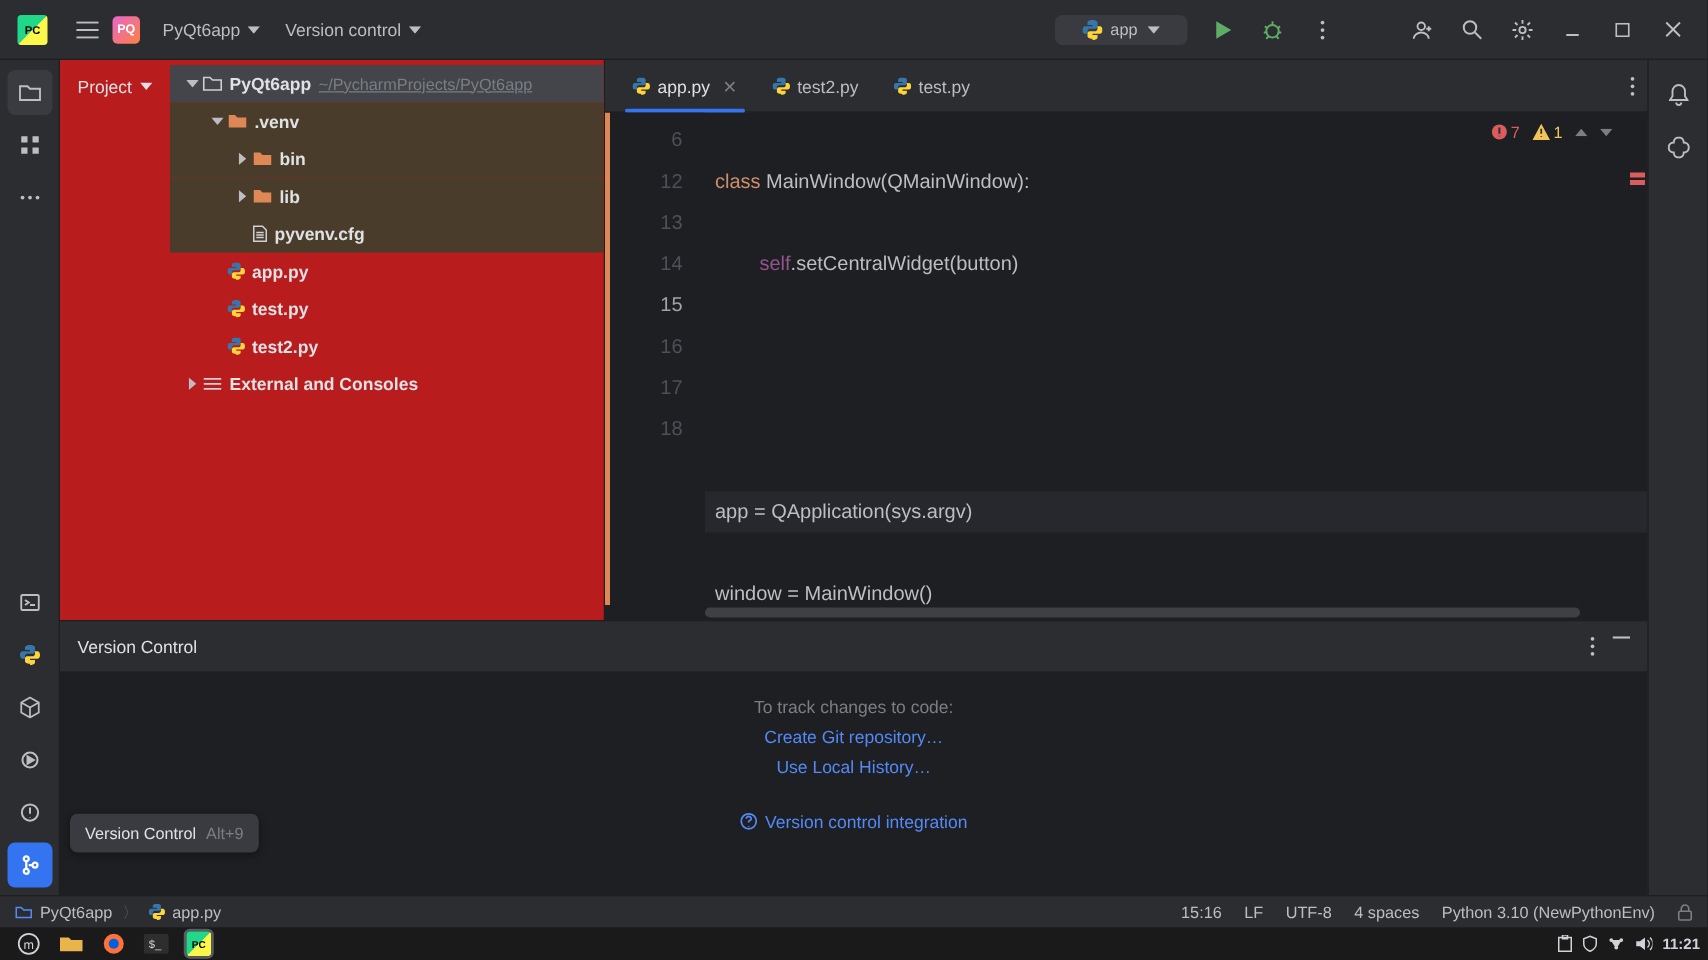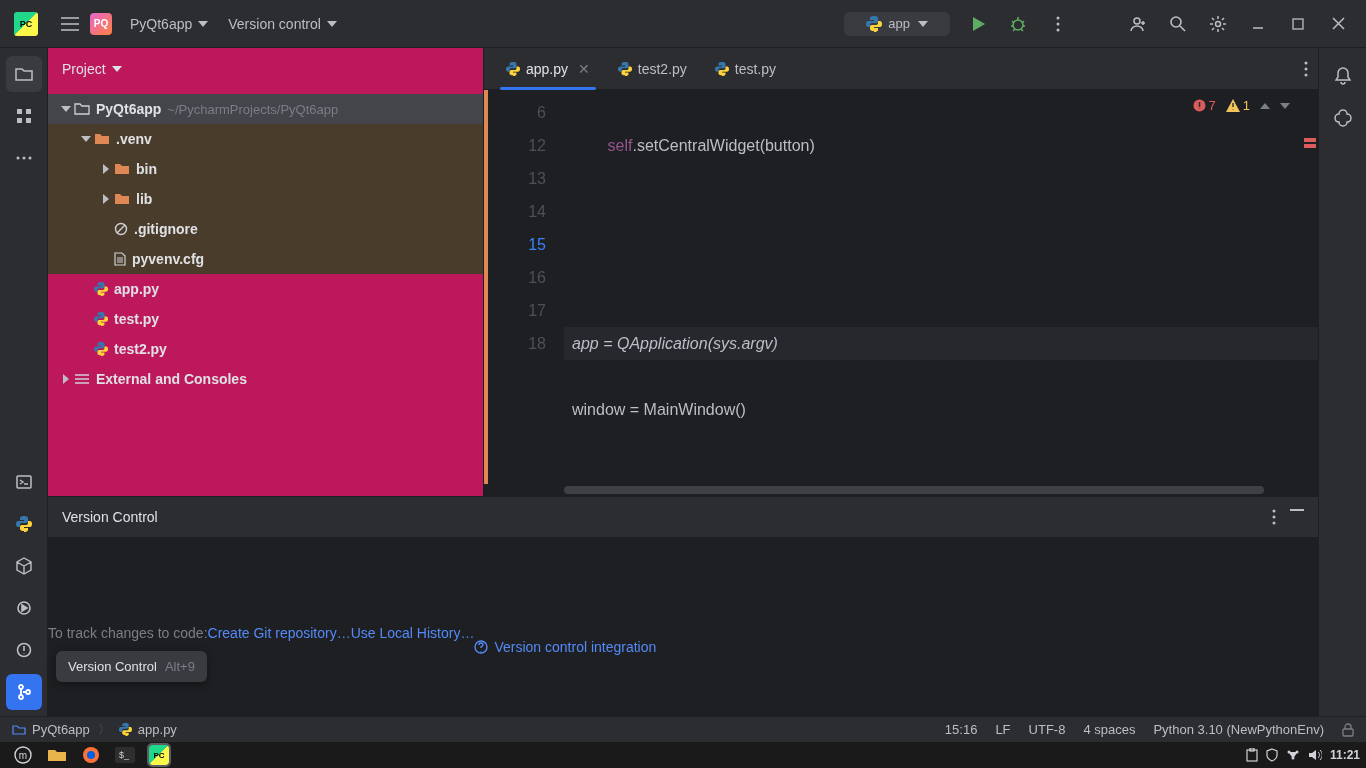--- a/index.html
+++ b/index.html
@@ -15,62 +15,62 @@
 .run-config { display:flex; align-items:center; padding:4px 22px; background:#393b40; border-radius:6px; margin-right:8px; cursor:pointer; }
 .run-config .py-icon { margin-right:6px; }
 .play-icon { color:#5fad65; }
 .bug-icon { color:#5fad65; }
 .main-area { display:flex; height:calc(100% - 48px - 26px - 26px); }
 .left-strip { width:48px; background:#2b2d30; display:flex; flex-direction:column; align-items:center; padding-top:8px; border-right:1px solid #1e1f22; }
 .strip-icon { width:36px; height:36px; display:flex; align-items:center; justify-content:center; cursor:pointer; color:#bcbec4; border-radius:6px; margin-bottom:6px; }
 .strip-icon.active { background:#393b40; }
 .strip-icon.blue { background:#3574f0; color:#fff; }
 .left-strip .bottom { margin-top:auto; margin-bottom:8px; }
-.project-panel { width:436px; background:#be185d; display:flex; flex-direction:column; border-right:1px solid #1e1f22; }
+.project-panel { width:436px; background:#b91c1c; display:flex; flex-direction:row; border-right:1px solid #1e1f22; }
 .panel-header { height:42px; display:flex; align-items:center; padding:0 14px; font-size:14px; color:#dfe1e5; }
 .panel-header svg { margin-left:6px; }
 .tree { flex:1; overflow:auto; font-size:14px; padding-top:4px; }
 .tree-row { display:flex; align-items:center; height:30px; padding-left:10px; cursor:pointer; white-space:nowrap; }
 .tree-row.selected { background:#43454a; }
 .tree-row.highlighted { background:#4a3c2a; }
 .tree-row .indent { display:inline-block; }
 .chevron { width:16px; display:inline-flex; justify-content:center; color:#bcbec4; }
 .folder-icon { color:#ced0d6; margin-right:6px; }
 .folder-icon.orange { color:#e08855; }
 .py-icon { display:inline-flex; margin-right:6px; }
 .file-icon { color:#ced0d6; margin-right:6px; }
 .tree-label { color:#dfe1e5;font-weight:bold; }
-.tree-path { color:#7a7e85; margin-left:6px; font-size:13px; }
+.tree-path { color:#7a7e85; margin-left:6px; font-size:13px;text-decoration:underline; }
 .tree-root-label { font-weight:600; }
 .editor-area { flex:1; display:flex; flex-direction:column; background:#1e1f22; }
 .tabs { height:42px; display:flex; align-items:center; background:#2b2d30; border-bottom:1px solid #1e1f22; padding-left:8px; }
 .tab { display:flex; align-items:center; padding:0 14px; height:42px; cursor:pointer; font-size:14px; color:#bcbec4; position:relative; }
 .tab.active { color:#dfe1e5; }
 .tab.active::after { content:""; position:absolute; bottom:0; left:8px; right:8px; height:3px; background:#3574f0; border-radius:2px; }
 .tab .close { margin-left:10px; color:#7a7e85; }
 .tabs .more { margin-left:auto; margin-right:10px; cursor:pointer; }
 .editor-body { flex:1; display:flex; position:relative; font-family:"JetBrains Mono","Consolas",monospace; font-size:16px; overflow:hidden; }
 .gutter { width:80px; background:#1e1f22; border-left:4px solid #e08855; text-align:right; color:#4b5059; padding-top:6px; padding-right:18px; line-height:33px; }
-.gutter .current { color:#3b82f6; }
+.gutter .current { color:#a3a3a3; }
 .code { flex:1; padding-top:6px; padding-left:8px; line-height:33px; white-space:pre; color:#bcbec4; }
-.code .line.current { background:#26282e; margin-left:-8px; padding-left:8px;font-style:italic; }
+.code .line.current { background:#26282e; margin-left:-8px; padding-left:8px; }
 .kw { color:#cf8e6d; }
 .self { color:#94558d; }
 .insp { position:absolute; top:8px; right:28px; display:flex; align-items:center; gap:10px; font-size:13px; }
 .insp .err { color:#db5c5c; display:flex; align-items:center; gap:3px; }
 .insp .warn { color:#f2c55c; display:flex; align-items:center; gap:3px; }
 .insp .nav { color:#7a7e85; cursor:pointer; }
 .minimap { position:absolute; right:0; top:0; width:14px; height:100%; }
 .minimap .mark { position:absolute; right:2px; width:12px; height:4px; background:#db5c5c; }
 .hscroll { height:12px; background:#1e1f22; position:relative; }
 .hscroll .thumb { position:absolute; left:80px; top:2px; height:8px; width:700px; background:#3e4044; border-radius:4px; }
 .vc-panel { background:#2b2d30; border-top:1px solid #1e1f22; display:flex; flex-direction:column; }
 .vc-header { height:40px; display:flex; align-items:center; padding:0 14px; font-size:14px; color:#dfe1e5; }
 .vc-header .actions { margin-left:auto; display:flex; gap:14px; color:#bcbec4; }
-.vc-body { flex:1; display:flex; align-items:center; justify-content:flex-start; padding-top:20px; background:#1e1f22; }
+.vc-body { flex:1; display:flex; flex-direction:column; align-items:center; justify-content:flex-start; padding-top:20px; background:#1e1f22; }
 .vc-body .track { color:#7a7e85; font-size:14px; margin-bottom:8px; }
 .vc-body .link { color:#548af7; font-size:14px; margin-bottom:8px; cursor:pointer; }
 .vc-body .integ { color:#548af7; font-size:14px; margin-top:20px; cursor:pointer; display:flex; align-items:center; gap:6px;justify-content:flex-end; }
 .right-strip { width:48px; background:#2b2d30; display:flex; flex-direction:column; align-items:center; padding-top:10px; border-left:1px solid #1e1f22; }
 .breadcrumb { height:26px; background:#2b2d30; display:flex; align-items:center; padding:0 12px; font-size:13px; color:#bcbec4; border-top:1px solid #1e1f22; }
 .breadcrumb .sep { margin:0 8px; color:#5a5d63; }
 .breadcrumb .right { margin-left:auto; display:flex; gap:18px; align-items:center; }
 .taskbar { height:26px; background:#1a1a1a; display:flex; align-items:center; padding:0 6px; }
 .tb-item { width:34px; height:22px; display:flex; align-items:center; justify-content:center; cursor:pointer; }
 .taskbar .right { margin-left:auto; display:flex; align-items:center; gap:8px; color:#cfd2d8; font-size:12px;padding-left:23px; }
@@ -297,30 +297,20 @@
                 <svg width="6" height="10" viewBox="0 0 6 10">
                   <path fill="currentColor" d="M0 0l6 5-6 5z"></path>
                 </svg>
               </span>
             <span class="folder-icon orange">
                 <svg width="16" height="14" viewBox="0 0 16 14" fill="currentColor">
                   <path d="M1 2h5l2 2h7v8H1z"></path>
                 </svg>
               </span>
             <span class="tree-label">lib</span>
-          </div>
-          <div class="tree-row highlighted">
-            <span class="indent" style="width:56px"></span>
-            <span class="file-icon">
-                <svg width="14" height="14" viewBox="0 0 14 14" fill="none" stroke="currentColor" stroke-width="1.4">
-                  <circle cx="7" cy="7" r="5.5"></circle>
-                  <path d="M3 11L11 3"></path>
-                </svg>
-              </span>
-            <span class="tree-label">.gitignore</span>
           </div>
           <div class="tree-row highlighted">
             <span class="indent" style="width:56px"></span>
             <span class="file-icon">
                 <svg width="12" height="14" viewBox="0 0 12 14" fill="none" stroke="currentColor" stroke-width="1.2">
                   <path d="M1 1h7l3 3v9H1z"></path>
                   <path d="M3 6h6M3 8h6M3 10h6"></path>
                 </svg>
               </span>
             <span class="tree-label">pyvenv.cfg</span>
@@ -414,20 +404,21 @@
             <div>6</div>
             <div>12</div>
             <div>13</div>
             <div>14</div>
             <div class="current">15</div>
             <div>16</div>
             <div>17</div>
             <div>18</div>
           </div>
           <div class="code">
+<div class="line"><span class="kw">class</span><span> MainWindow(QMainWindow):</span></div>
 <div class="line"><span>        </span><span class="self">self</span><span>.setCentralWidget(button)</span></div>
 <div class="line">&nbsp;</div>
 <div class="line">&nbsp;</div>
 <div class="line current"><span>app = QApplication(sys.argv)</span></div>
 <div class="line"><span>window = MainWindow()</span></div>
 
 
           </div>
           <div class="insp">
             <span class="err">

